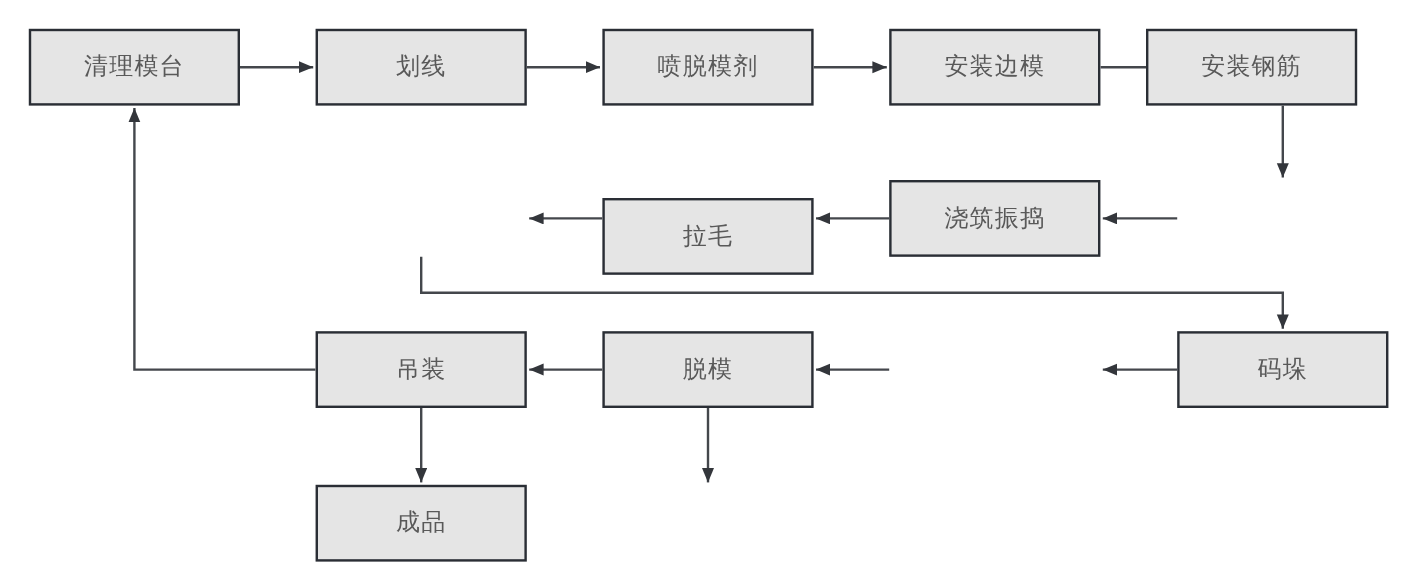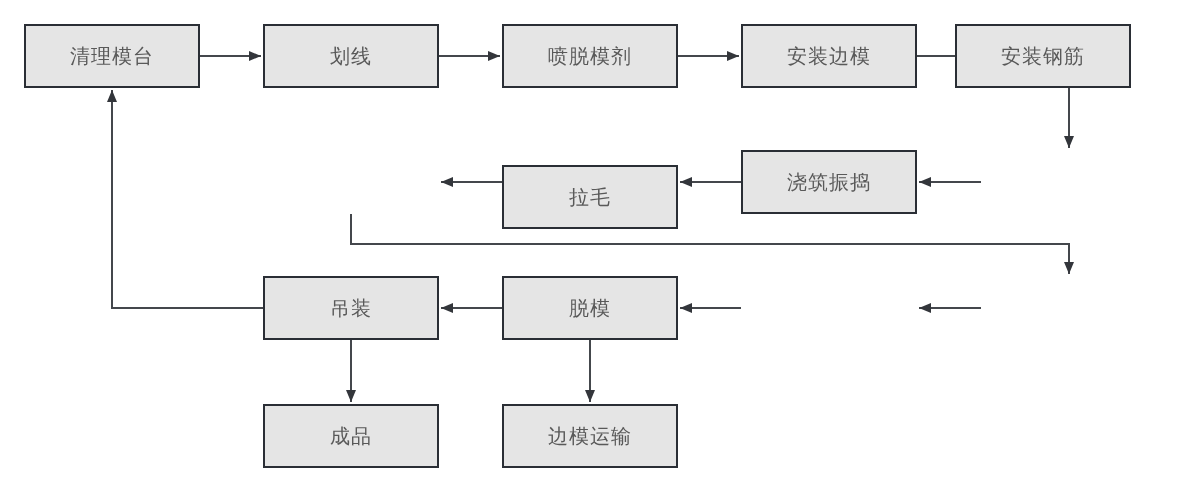--- a/index.html
+++ b/index.html
@@ -100,21 +100,21 @@
   <div class="node" style="left:741px;top:150px">
     <span class="node-label">浇筑振捣</span>
   </div>
 
   <div class="node" style="left:263px;top:276px">
     <span class="node-label">吊装</span>
   </div>
   <div class="node" style="left:502px;top:276px">
     <span class="node-label">脱模</span>
   </div>
+  <div class="node" style="left:981px;top:276px">
+    <span class="node-label">码垛</span>
+  </div>
 
   <div class="node" style="left:263px;top:404px">
     <span class="node-label">成品</span>
-  </div>
-  <div class="node" style="left:502px;top:404px">
-    <span class="node-label">边模运输</span>
   </div>
 
 </div>
 
 </body></html>

